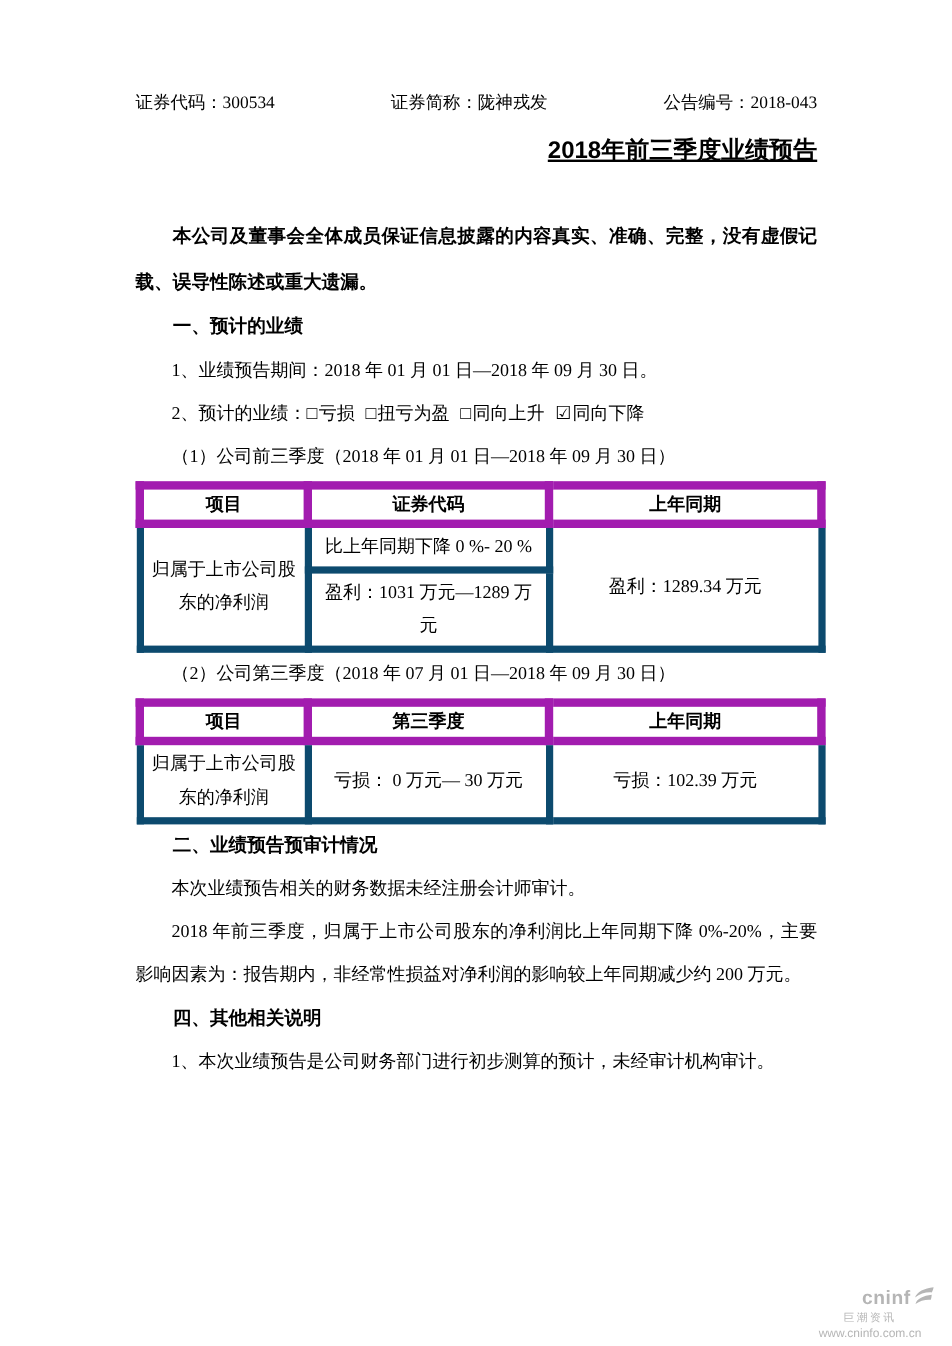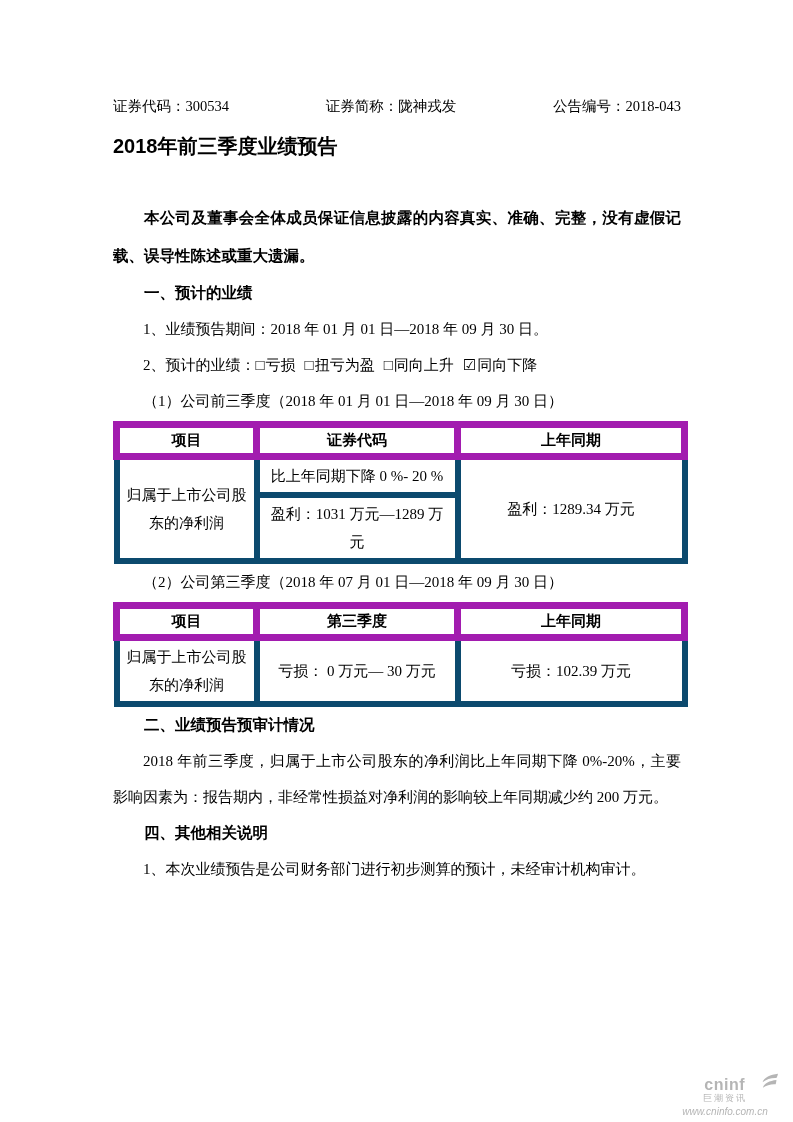--- a/index.html
+++ b/index.html
@@ -10,21 +10,21 @@
     width: 793px;
     height: 1122px;
     margin: 0 auto;
     background: #ffffff;
     color: #000000;
     font-family: "Liberation Serif", "DejaVu Serif", serif;
     font-size: 15px;
     overflow: hidden;
   }
   .content {
-    padding: 96px 112px 0 113px; 
+    padding: 76px 112px 0 113px; 
   }
   .doc-header {
     display: flex;
     justify-content: space-between;
     font-size: 14.5px;
     line-height: 20px;
     white-space: nowrap;
   }
   .doc-title {
     font-family: "Liberation Sans", "DejaVu Sans", sans-serif;
@@ -32,25 +32,26 @@
     font-size: 21px;
     line-height: 29px;
     text-align: center;
     margin: 34px 0 0 0;
   }
   .doc-subtitle {
     font-family: "Liberation Sans", "DejaVu Sans", sans-serif;
     font-weight: bold;
     font-size: 20px;
     line-height: 29px;
-    text-align: left;
+    text-align: right;
     margin: 16px 0 0 0;
+    text-decoration: underline;
   }
   .disclaimer {
-    font-family: Liberation Sans, sans-serif;
+    font-family: Liberation Mono, monospace;
     font-weight: bold;
     font-size: 15.5px;
     line-height: 38px;
     text-indent: 2em;
     text-align: justify;
     margin: 38px 0 0 0;
   }
   .sec-heading {
     font-family: "Liberation Sans", "DejaVu Sans", sans-serif;
     font-weight: bold;
@@ -103,32 +104,32 @@
     right: 12px;
     bottom: 5px;
     width: 112px;
     text-align: center;
     color: #b5b5b5;
     font-family: "Liberation Sans", "DejaVu Sans", sans-serif;
     line-height: 1.1;
   }
   .wm-top {
     display: flex;
-    align-items: flex-end;
+    align-items: center;
     justify-content: flex-end;
-    gap: 15px;
+    gap: 1px;
     padding-right: 2px;
   }
   .wm-word {
     font-weight: bold;
     font-size: 16px;
     letter-spacing: 0.5px;
   }
   .wm-cn { font-size: 9px; margin-top: 1px; letter-spacing: 2px; }
-  .wm-url { font-size: 10px; margin-top: 2px; white-space: nowrap; font-style: italic; }
+  .wm-url { font-size: 10px; margin-top: 2px; white-space: nowrap; }
 </style>
 </head>
 <body>
 
 <div class="page">
   <div class="content">
 
     <div class="doc-header">
       <span>证券代码：300534</span>
       <span>证券简称：陇神戎发</span>
@@ -186,20 +187,21 @@
       </tr>
       <tr>
         <td class="row-label tall">归属于上市公司股东的净利润</td>
         <td class="tall">亏损： 0 万元— 30 万元</td>
         <td class="tall">亏损：102.39 万元</td>
       </tr>
     </tbody>
       </table>
 
     <h2 class="sec-heading">二、业绩预告预审计情况</h2>
+    <p class="body-line">本次业绩预告相关的财务数据未经注册会计师审计。</p>
 
     <p class="body-line">2018 年前三季度，归属于上市公司股东的净利润比上年同期下降 0%-20%，主要影响因素为：报告期内，非经常性损益对净利润的影响较上年同期减少约 200 万元。</p>
 
     <h2 class="sec-heading">四、其他相关说明</h2>
     <p class="body-line">1、本次业绩预告是公司财务部门进行初步测算的预计，未经审计机构审计。</p>
 
   </div>
 
   <div class="watermark">
     <div class="wm-top">

